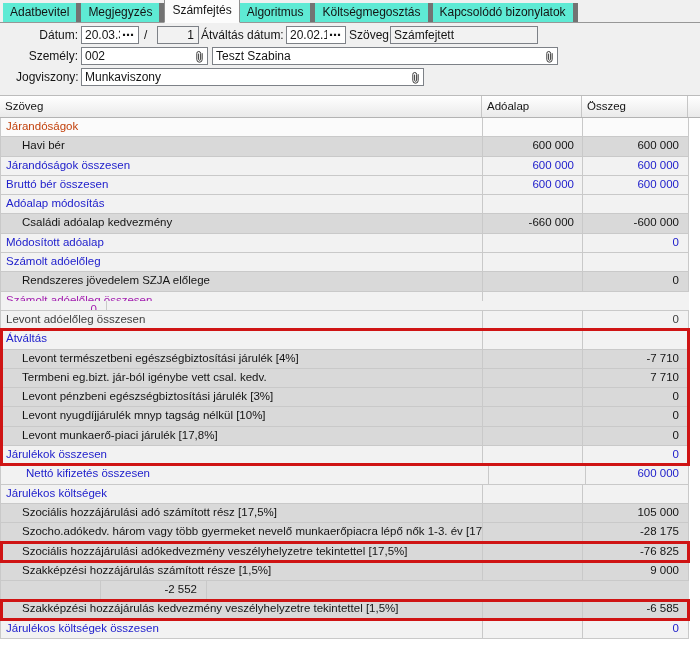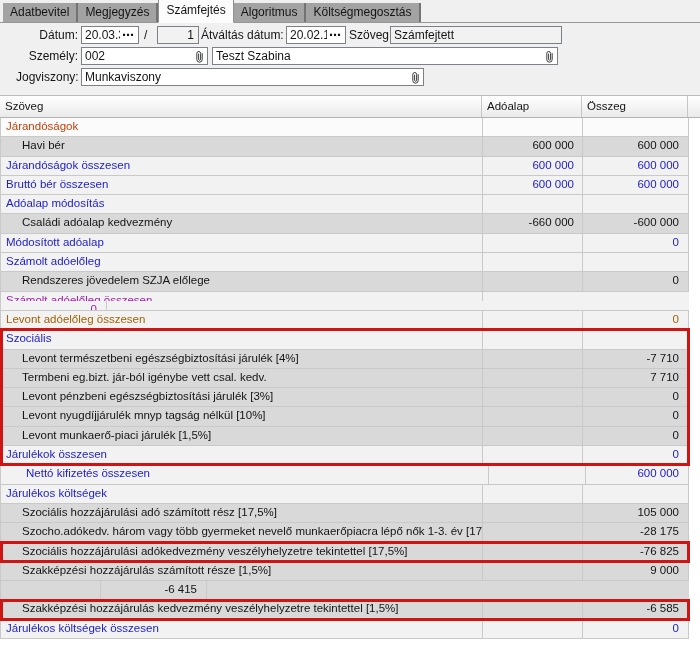--- a/index.html
+++ b/index.html
@@ -5,22 +5,22 @@
   html,body{margin:0;padding:0;}
   body{
     width:700px;height:650px;position:relative;overflow:hidden;
     background:#f0f0f0;color:#141414;
     font-family:"Liberation Sans","DejaVu Sans",sans-serif;font-size:12px;
   }
   
   .tabbar{position:absolute;top:0;left:0;width:700px;height:23px;
     border-bottom:1px solid #979797;display:flex;align-items:flex-end;
     padding-left:3px;box-sizing:border-box;}
-  .tab{height:19px;line-height:19px;padding:0 7px;background:#a3a3a3;
-    border-right:2px solid #737373;white-space:nowrap;cursor:default;}
+  .tab{height:19px;line-height:19px;padding:0 7px;background:#5eead4;
+    border-right:5px solid #737373;white-space:nowrap;cursor:default;}
   .tab.active{height:22px;line-height:21px;background:#fcfcfc;
     border:1px solid #8f8f8f;border-bottom:1px solid #fcfcfc;
     margin-bottom:-1px;z-index:2;}
   
   .form{position:absolute;top:24px;left:16px;width:700px;height:71px;}
   .flabel{position:absolute;height:18px;line-height:18px;text-align:right;white-space:nowrap;}
   .ffield{position:absolute;height:18px;box-sizing:border-box;
     border:1px solid #7d8187;background:#fff;display:flex;align-items:center;
     padding:0 3px;white-space:nowrap;overflow:hidden;}
   .ffield.gray{background:#f2f2f2;}
@@ -57,40 +57,41 @@
 </style>
 </head>
 <body>
 
 <div class="tabbar">
     <div class="tab">Adatbevitel</div>
     <div class="tab">Megjegyzés</div>
     <div class="tab active">Számfejtés</div>
     <div class="tab">Algoritmus</div>
     <div class="tab">Költségmegosztás</div>
+    <div class="tab">Kapcsolódó bizonylatok</div>
   </div>
 
 <div class="form">
 
   <div class="flabel" style="top:2px;left:2px;width:60px">Dátum:</div>
   <div class="ffield" style="top:2px;left:65px;width:58px">
     <span class="val">20.03.31.</span>
     <span class="dots">⋯</span>
   </div>
   <div class="slash" style="top:2px;left:128px;width:8px">/</div>
   <div class="ffield gray" style="top:2px;left:141px;width:42px">
     <span class="val num">1</span>
   </div>
   <div class="flabel" style="top:2px;left:185px;width:82px">Átváltás dátum:</div>
   <div class="ffield" style="top:2px;left:270px;width:60px">
     <span class="val">20.02.15.</span>
     <span class="dots">⋯</span>
   </div>
   <div class="flabel" style="top:2px;left:333px;width:38px">Szöveg:</div>
-  <div class="ffield gray" style="top:2px;left:374px;width:172px">
+  <div class="ffield gray" style="top:2px;left:374px;width:148px">
     <span class="val">Számfejtett</span>
   </div>
 
   <div class="flabel" style="top:23px;left:2px;width:60px">Személy:</div>
   <div class="ffield" style="top:23px;left:65px;width:127px">
     <span class="val">002</span>
     <span class="clip">
       <svg width="9" height="13" viewBox="0 0 9 13">
           <path d="M7.2 3.2 v6.3 a2.7 2.7 0 0 1 -5.4 0 V3.4 a1.9 1.9 0 0 1 3.8 0 v5.9 a1 1 0 0 1 -2 0 V3.6" fill="none" stroke="#3c3c3c" stroke-width="1"></path>
         </svg>
@@ -167,27 +168,27 @@
       <div class="tr detail">
         <div class="td c1">Rendszeres jövedelem SZJA előlege</div>
         <div class="td c2"></div>
         <div class="td c3">0</div>
       </div>
       <div class="tr total" style="color: #a21caf; flex-direction: column;">
         <div class="td c1">Számolt adóelőleg összesen</div>
         <div class="td c2"></div>
         <div class="td c3">0</div>
       </div>
-      <div class="tr total" style="color: #a16207;">
+      <div class="tr total" style="color: #404040;">
         <div class="td c1">Levont adóelőleg összesen</div>
         <div class="td c2"></div>
         <div class="td c3">0</div>
       </div>
       <div class="tr total" style="color: rgb(33, 33, 204);">
-        <div class="td c1">Szociális</div>
+        <div class="td c1">Átváltás</div>
         <div class="td c2"></div>
         <div class="td c3"></div>
       </div>
       <div class="tr detail">
         <div class="td c1">Levont természetbeni egészségbiztosítási járulék [4%]</div>
         <div class="td c2"></div>
         <div class="td c3">-7 710</div>
       </div>
       <div class="tr detail">
         <div class="td c1">Termbeni eg.bizt. jár-ból igénybe vett csal. kedv.</div>
@@ -198,21 +199,21 @@
         <div class="td c1">Levont pénzbeni egészségbiztosítási járulék [3%]</div>
         <div class="td c2"></div>
         <div class="td c3">0</div>
       </div>
       <div class="tr detail">
         <div class="td c1">Levont nyugdíjjárulék mnyp tagság nélkül [10%]</div>
         <div class="td c2"></div>
         <div class="td c3">0</div>
       </div>
       <div class="tr detail">
-        <div class="td c1">Levont munkaerő-piaci járulék [1,5%]</div>
+        <div class="td c1">Levont munkaerő-piaci járulék [17,8%]</div>
         <div class="td c2"></div>
         <div class="td c3">0</div>
       </div>
       <div class="tr total" style="color: rgb(33, 33, 204);">
         <div class="td c1">Járulékok összesen</div>
         <div class="td c2"></div>
         <div class="td c3">0</div>
       </div>
       <div class="tr total" style="color: rgb(33, 33, 204); padding-left: 20px;">
         <div class="td c1">Nettó kifizetés összesen</div>
@@ -239,21 +240,21 @@
         <div class="td c2"></div>
         <div class="td c3">-76 825</div>
       </div>
       <div class="tr detail">
         <div class="td c1">Szakképzési hozzájárulás számított része [1,5%]</div>
         <div class="td c2"></div>
         <div class="td c3">9 000</div>
       </div>
       <div class="tr detail">
         <div class="td c2"></div>
-        <div class="td c3">-6 415</div>
+        <div class="td c3">-2 552</div>
       </div>
       <div class="tr detail">
         <div class="td c1">Szakképzési hozzájárulás kedvezmény veszélyhelyzetre tekintettel [1,5%]</div>
         <div class="td c2"></div>
         <div class="td c3">-6 585</div>
       </div>
       <div class="tr total" style="color: rgb(33, 33, 204);">
         <div class="td c1">Járulékos költségek összesen</div>
         <div class="td c2"></div>
         <div class="td c3">0</div>

